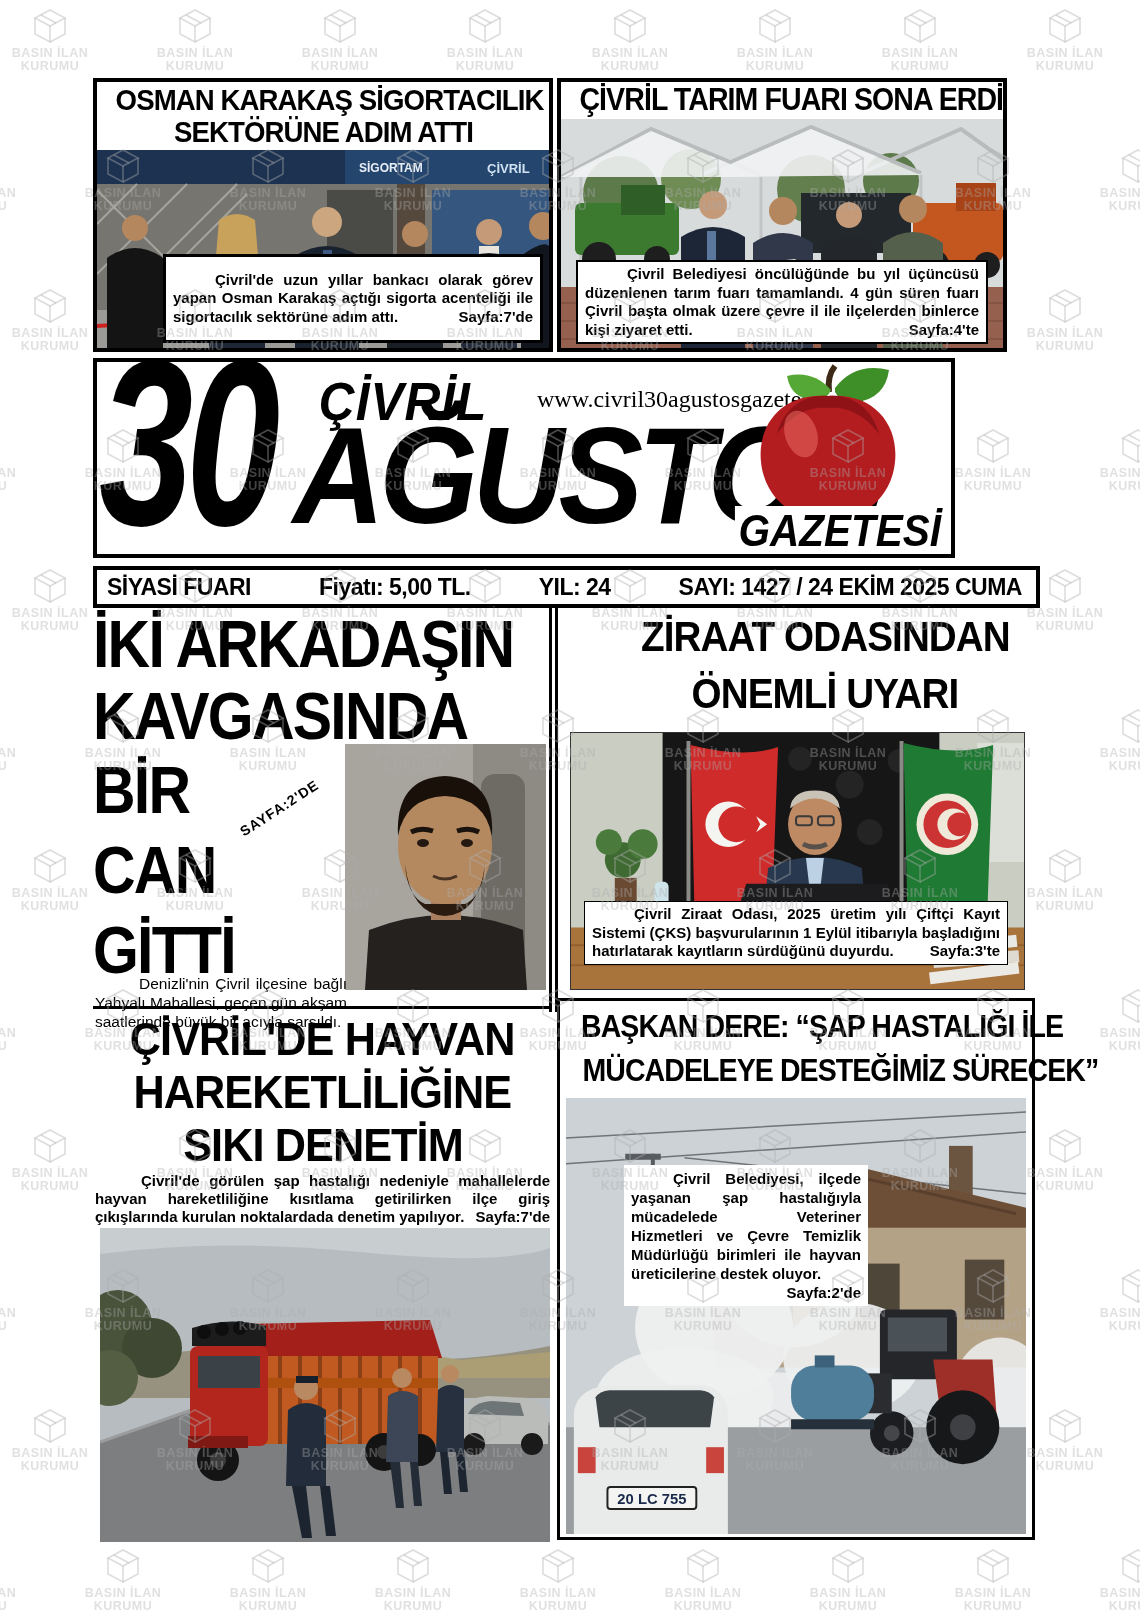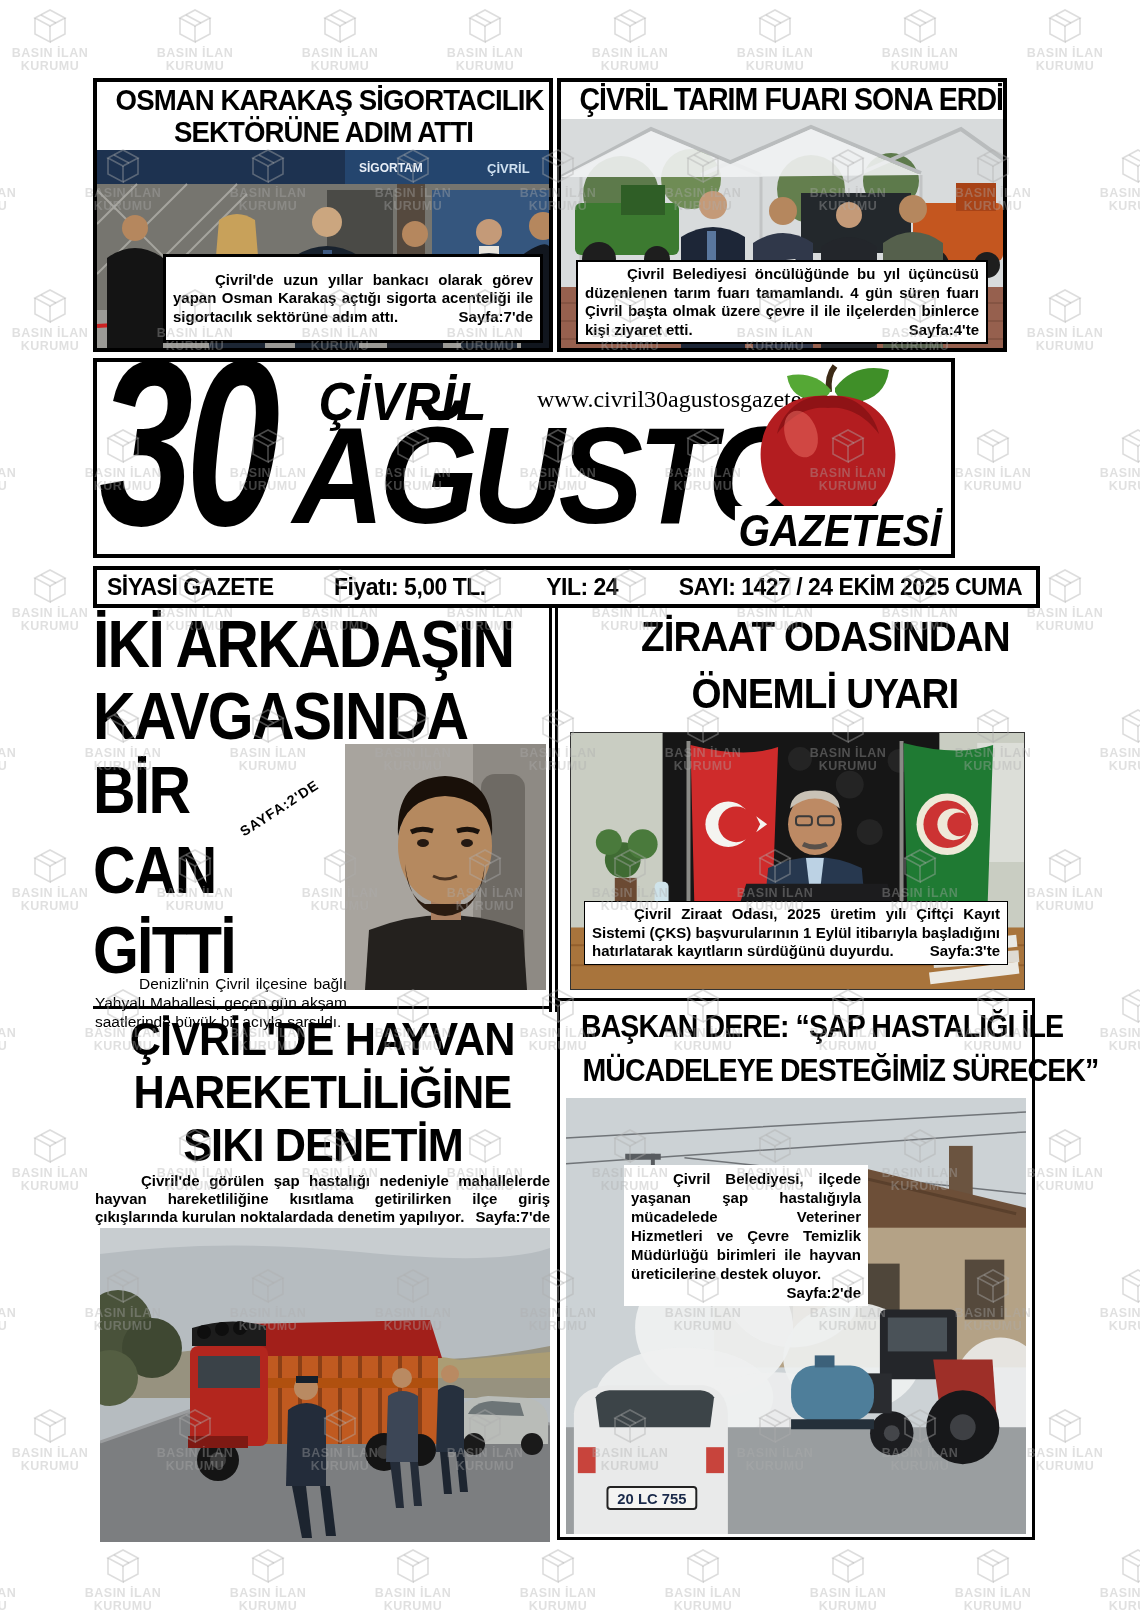--- a/index.html
+++ b/index.html
@@ -255,21 +255,21 @@
         <path d="M88,28 Q70,8 44,14 Q48,38 74,38 Q84,38 88,28 Z" fill="#55a835"></path>
         <path d="M85,34 C40,30 14,62 18,100 C22,140 56,160 85,158 C114,160 148,140 152,100 C156,62 130,30 85,34 Z" fill="#b31d20"></path>
         <path d="M85,34 C60,32 40,48 34,72 C50,50 70,44 85,46 C100,44 120,50 136,72 C130,48 110,32 85,34 Z" fill="#8f1316"></path>
         <ellipse cx="58" cy="72" rx="16" ry="24" fill="#e86a60" opacity="0.55" transform="rotate(-18 58 72)"></ellipse>
       </svg>
     </div>
     <div class="mh-sub">GAZETESİ</div>
   </div>
 
   <div class="infobar">
-    <span>SİYASİ GAZETE</span>
+    <span>SİYASİ FUARI</span>
     <span>Fiyatı: 5,00 TL.</span>
     <span>YIL: 24</span>
     <span>SAYI: 1427 / 24 EKİM 2025 CUMA</span>
   </div>
 
   <div class="divider-mid"></div>
 
   <div class="hl-big" style="top:610px"><span class="cxl">İKİ ARKADAŞIN</span></div>
   <div class="hl-big" style="top:682px"><span class="cxl">KAVGASINDA</span></div>
   <div class="hl-big" style="top:756px"><span class="cxl">BİR</span></div>

